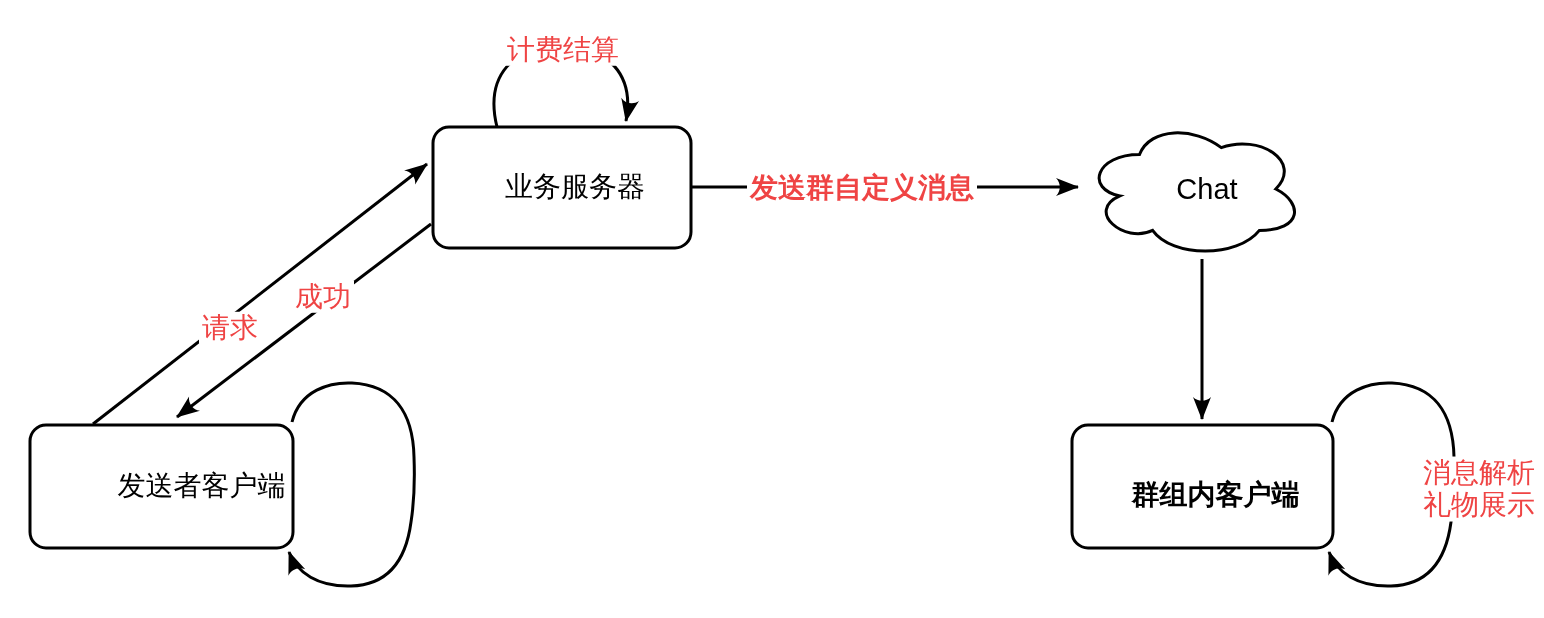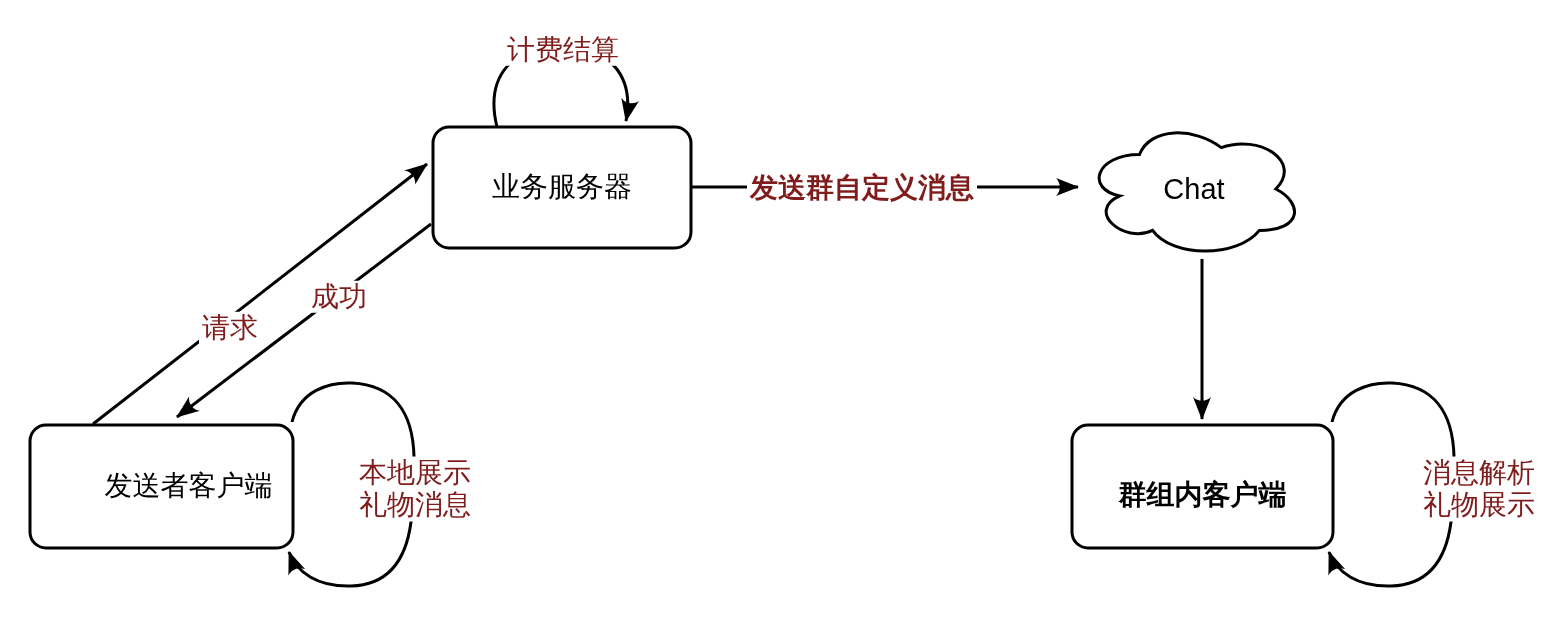--- a/index.html
+++ b/index.html
@@ -34,28 +34,29 @@
   .node-label {
     position: absolute;
     display: flex;
     align-items: center;
     justify-content: center;
     font-size: 28px;
     line-height: 1.15;
     color: #000000;
     text-align: center;
     pointer-events: none;
+    padding-left: 13px;
   }
   .edge-label {
     position: absolute;
     transform: translate(-50%, -50%);
     background: #ffffff;
     font-size: 28px;
     line-height: 1.16;
-    color: #7f1d1d;
+    color: #ef4444;
     padding: 0 3px;
     white-space: nowrap;
     text-align: center;
   }
   .edge-label span { display: block; }
 </style>
 </head>
 <body>
 
 <div class="canvas">
@@ -90,30 +91,26 @@
   <div class="node-label" style="left:433px; top:127px; width:258px; height:121px;">业务服务器</div>
 
   <div class="node-label" style="left:30px; top:425px; width:317px; height:123px;">发送者客户端</div>
 
   <div class="node-label" style="left:1072px; top:425px; width:261px; height:140px;font-weight:bold;">群组内客户端</div>
 
   <div class="node-label" style="left:1085px; top:122px; width:218px; height:135px; font-size:29px;">Chat</div>
 
   <div class="edge-label" style="left:230px; top:328px;">请求</div>
 
-  <div class="edge-label" style="left:323px; top:297px;margin-left:16px;">成功</div>
+  <div class="edge-label" style="left:323px; top:297px;">成功</div>
 
   <div class="edge-label" style="left:563px; top:50px;">计费结算</div>
 
   <div class="edge-label" style="left:862px; top:188px;font-weight:bold;">发送群自定义消息</div>
 
 
-  <div class="edge-label" style="left:415px; top:489px;">
-    <span>本地展示</span>
-    <span>礼物消息</span>
-  </div>
 
   <div class="edge-label" style="left:1456px; top:489px;margin-left:23px;">
     <span>消息解析</span>
     <span>礼物展示</span>
   </div>
 
 </div>
 
 </body></html>

